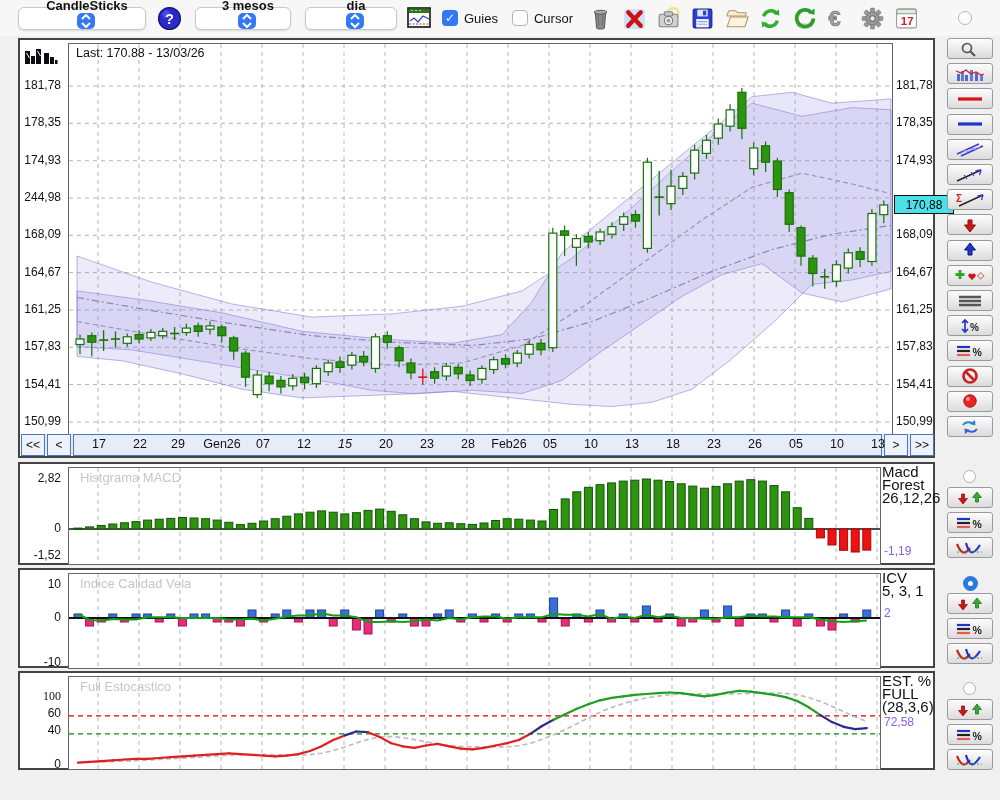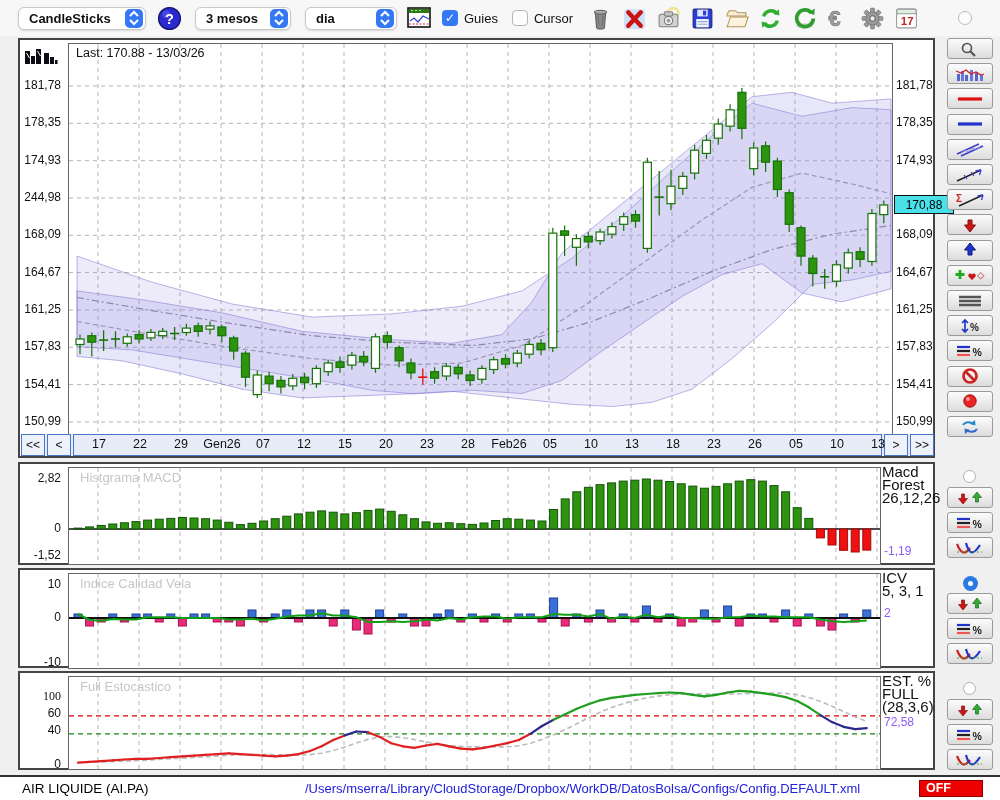--- a/index.html
+++ b/index.html
@@ -1,21 +1,21 @@
 <!DOCTYPE html>
 <html><head>
 <meta charset="utf-8">
 <style>
   * { margin:0; padding:0; box-sizing:border-box; cursor:default; }
   html,body { width:1000px; height:800px; font-family:"Liberation Sans","DejaVu Sans",sans-serif; background:#f0f0f0; overflow:hidden; }
   .app { position:relative; width:1000px; height:800px; background:#f0f0f0; }
 
   
   .toolbar { position:absolute; left:0; top:0; width:1000px; height:36px; background:#f7f7f7; display:flex; align-items:center; padding-left:18px; }
-  .select { height:23px; background:#fff; border:1px solid #c9c9c9; border-radius:6px; display:flex; align-items:center; justify-content:space-between; box-shadow:0 1px 2px rgba(0,0,0,0.12); font-size:13px; font-weight:bold; color:#111; padding-left:10px; }
+  .select { height:23px; background:#fff; border:1px solid #c9c9c9; border-radius:6px; display:flex; align-items:center; justify-content:flex-end; box-shadow:0 1px 2px rgba(0,0,0,0.12); font-size:13px; font-weight:bold; color:#111; padding-left:10px;flex-direction:column; }
   .stepper { width:18px; height:19px; background:#3478f6; border-radius:5px; margin-right:2px; display:flex; align-items:center; justify-content:center; }
   .cbrow { display:flex; align-items:center; gap:6px; font-size:13px; color:#111; }
   .cb { width:16px; height:16px; border-radius:4px; display:flex; align-items:center; justify-content:center; font-size:12px; color:#fff; }
   .cb.on { background:#3478f6; }
   .cb.off { background:#fff; border:1px solid #b5b5b5; }
   .tbicon { width:27px; height:27px; display:flex; align-items:center; justify-content:center; }
   .radio { width:14px; height:14px; border:1.5px solid #b9b9b9; border-radius:50%; background:#fdfdfd; }
 
   
   .panel { position:absolute; background:#fff; border:2px solid #444; }
@@ -404,25 +404,25 @@
         <div class="axlabel axright" style="top: 336.64px;">154,41</div>
         <div class="axlabel axright" style="top: 373.97px;">150,99</div>
       </div>
     <div id="price-tag" style="top: 155px;">170,88</div>
     <div id="nav-strip">
       <div class="navbtn">&lt;&lt;</div>
       <div class="navbtn">&lt;</div>
       <div id="date-box">
           <div class="datelabel" style="left: 3px;">17</div>
           <div class="datelabel" style="left: 44px;">22</div>
-          <div class="datelabel" style="left: 85px;">29</div>
+          <div class="datelabel" style="left: 67px; text-align: right;">29</div>
           <div class="datelabel" style="left: 126px;">Gen26</div>
           <div class="datelabel" style="left: 167px;">07</div>
           <div class="datelabel" style="left: 208px;">12</div>
-          <div class="datelabel" style="left: 249px;">15</div>
+          <div class="datelabel" style="left: 249px; font-style: italic;">15</div>
           <div class="datelabel" style="left: 290px;">20</div>
           <div class="datelabel" style="left: 331px;">23</div>
           <div class="datelabel" style="left: 372px;">28</div>
           <div class="datelabel" style="left: 413px;">Feb26</div>
           <div class="datelabel" style="left: 454px;">05</div>
           <div class="datelabel" style="left: 495px;">10</div>
           <div class="datelabel" style="left: 536px;">13</div>
           <div class="datelabel" style="left: 577px;">18</div>
           <div class="datelabel" style="left: 618px;">23</div>
           <div class="datelabel" style="left: 659px;">26</div>
@@ -923,18 +923,13 @@
       </div>
       <div class="toolbtn" style="top: 711.4px;">
         <svg width="34" height="16" viewBox="0 0 34 16">
           <path d="M4 4 C8 14 12 15 17 8" stroke="#cc2222" stroke-width="2.2" fill="none"></path>
           <path d="M13 3 C16 14 20 16 27 5" stroke="#2233cc" stroke-width="2.2" fill="none"></path>
           <path d="M4 12 H29" stroke="#33aa33" stroke-dasharray="2 2" stroke-width="1"></path>
         </svg>
       </div>
     </div>
 
-  <div id="statusbar">
-    <span id="symbol">AIR LIQUIDE (AI.PA)</span>
-    <span id="cfgpath">/Users/mserra/Library/CloudStorage/Dropbox/WorkDB/DatosBolsa/Configs/Config.DEFAULT.xml</span>
-    <span id="offbtn">OFF</span>
-  </div>
 </div>
 
 </body></html>

